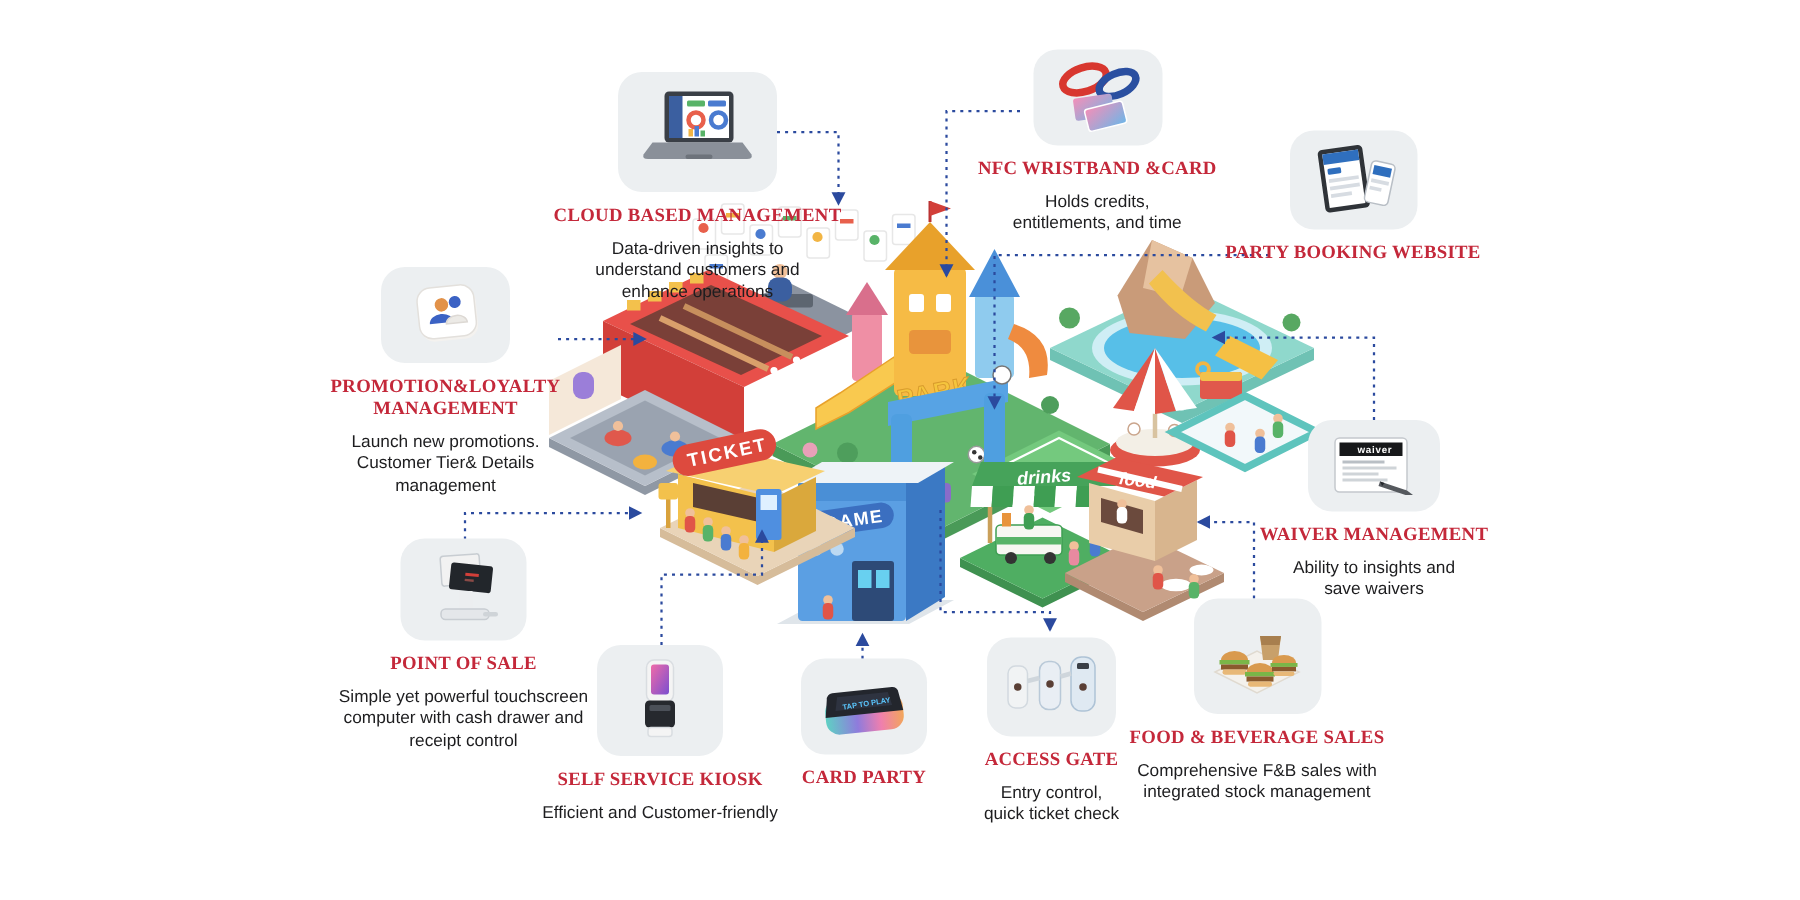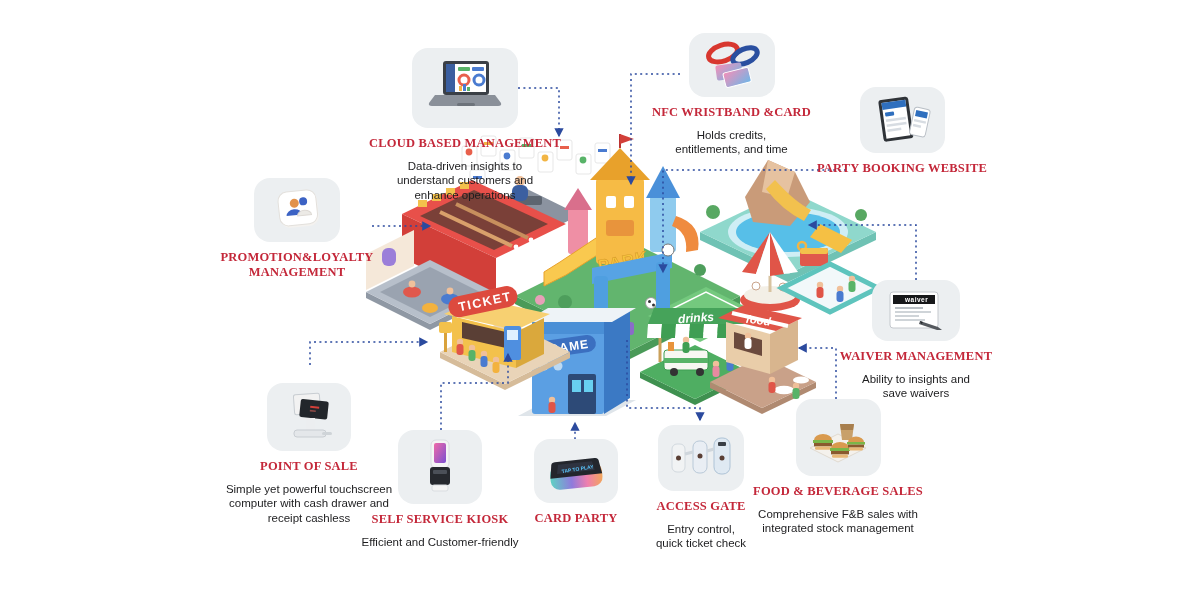--- a/index.html
+++ b/index.html
@@ -355,43 +355,48 @@
         <circle cx="40" cy="17" r="4" fill="#3b62c4"></circle>
         <path d="M22,30 a8,6 0 0 1 16,0 z" fill="#3b62c4"></path>
         <path d="M33,31 a7,5 0 0 1 14,0 z" fill="#eceae6" stroke="#ddd9d4"></path>
       </g>
     </svg>
   </div>
   <div class="c-title">
     <div>PROMOTION&amp;LOYALTY</div>
     <div>MANAGEMENT</div>
   </div>
-</div>
-
-<div class="callout" style="left:219px;top:383px;width:180px;text-align:center;">
+  <div class="c-desc">
+    <div>Launch new promotions.</div>
+    <div>Customer Tier&amp; Details</div>
+    <div>management</div>
+  </div>
+</div>
+
+<div class="callout" style="left:219px;top:359px;width:180px;text-align:center;">
   <div class="icon-card" style="width:84px;height:68px;">
     <svg width="66" height="54" viewBox="0 0 66 54">
       <rect x="18" y="4" width="26" height="20" rx="2" fill="#f2f2f2" stroke="#c8cdd2" transform="rotate(-4 31 14)"></rect>
       <g transform="rotate(6 36 19)">
         <rect x="24" y="10" width="28" height="18" rx="2" fill="#22262b"></rect>
         <rect x="34" y="16" width="9" height="2" fill="#d23f39"></rect>
         <rect x="34" y="20" width="6" height="1.6" fill="#8a4a46"></rect>
       </g>
       <rect x="30" y="28" width="9" height="12" fill="#eceef0"></rect>
       <rect x="18" y="40" width="32" height="7" rx="3" fill="#e4e7ea" stroke="#c8cdd2"></rect>
       <rect x="46" y="42" width="10" height="3" rx="1.5" fill="#cfd4d8"></rect>
     </svg>
   </div>
   <div class="c-title">
     <div>POINT OF SALE</div>
   </div>
   <div class="c-desc">
     <div>Simple yet powerful touchscreen</div>
     <div>computer with cash drawer and</div>
-    <div>receipt cashless</div>
+    <div>receipt control</div>
   </div>
 </div>
 
 <div class="callout" style="left:355px;top:430px;width:170px;">
   <div class="icon-card" style="width:84px;height:74px;">
     <svg width="60" height="60" viewBox="0 0 60 60">
       <defs>
         <linearGradient id="kioskGrad" x1="0" y1="0" x2="1" y2="1">
           <stop offset="0" stop-color="#f06aa8"></stop>
             <stop offset="1" stop-color="#7b4fd0"></stop>

